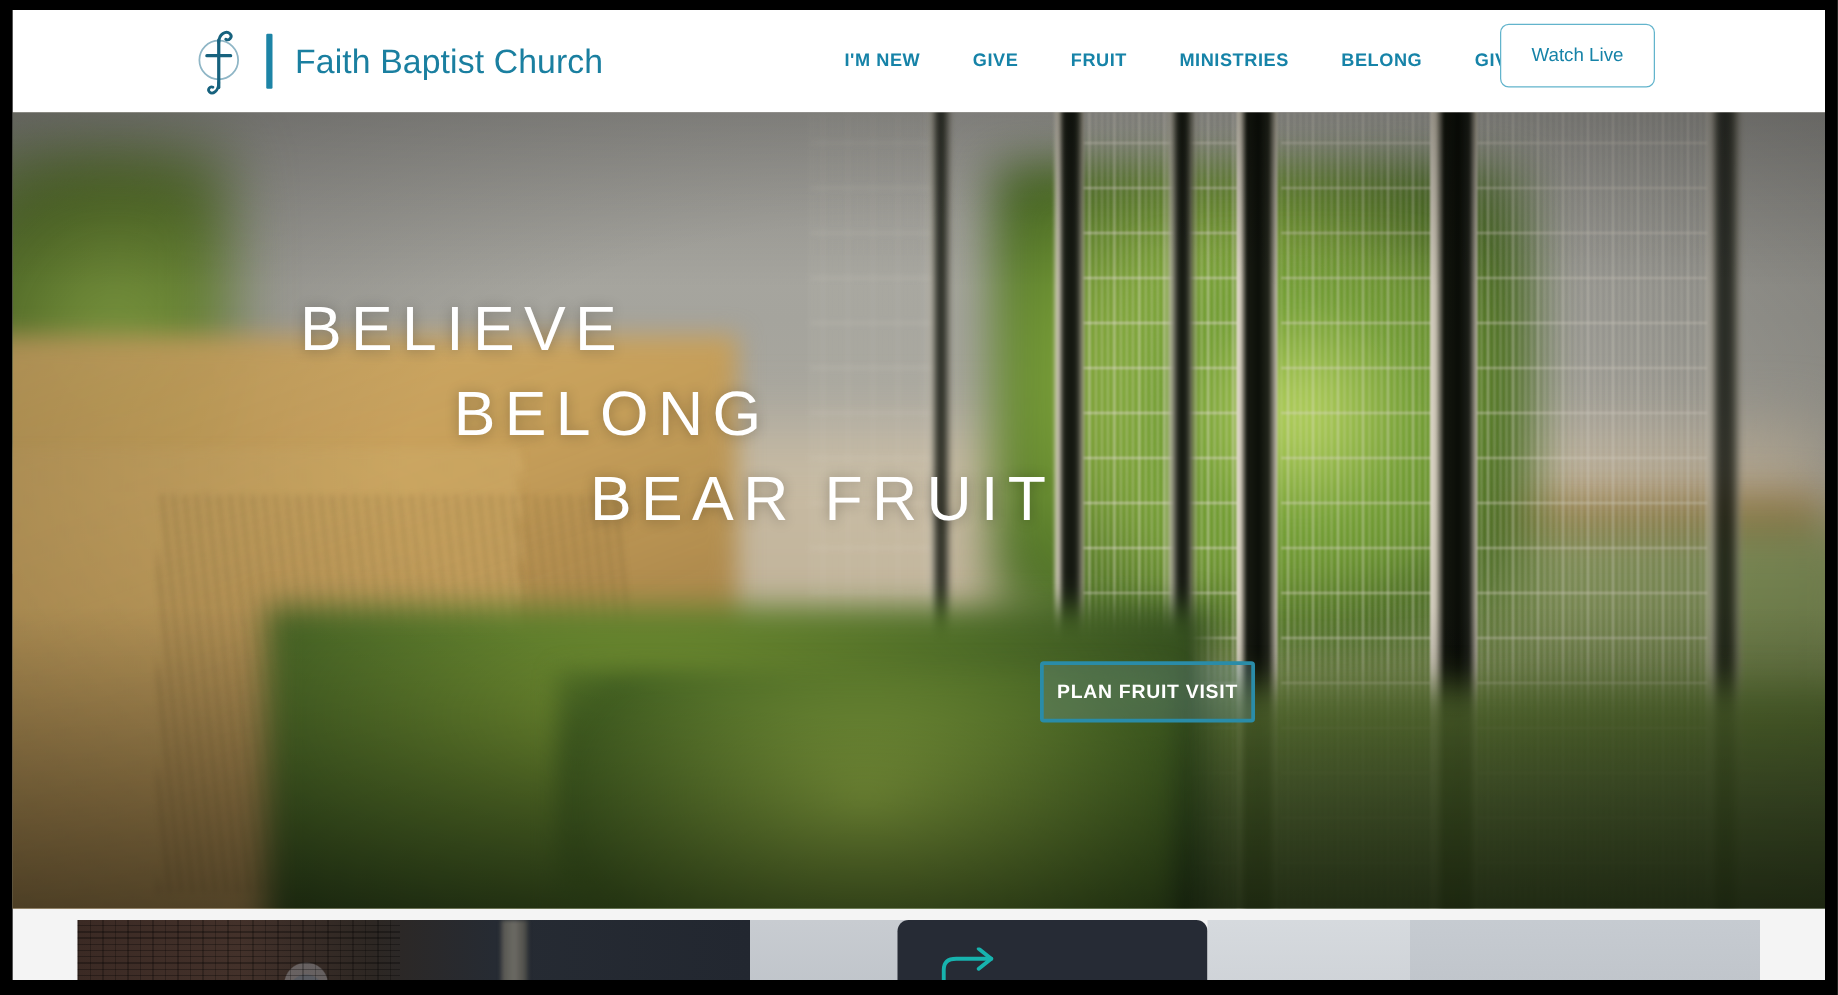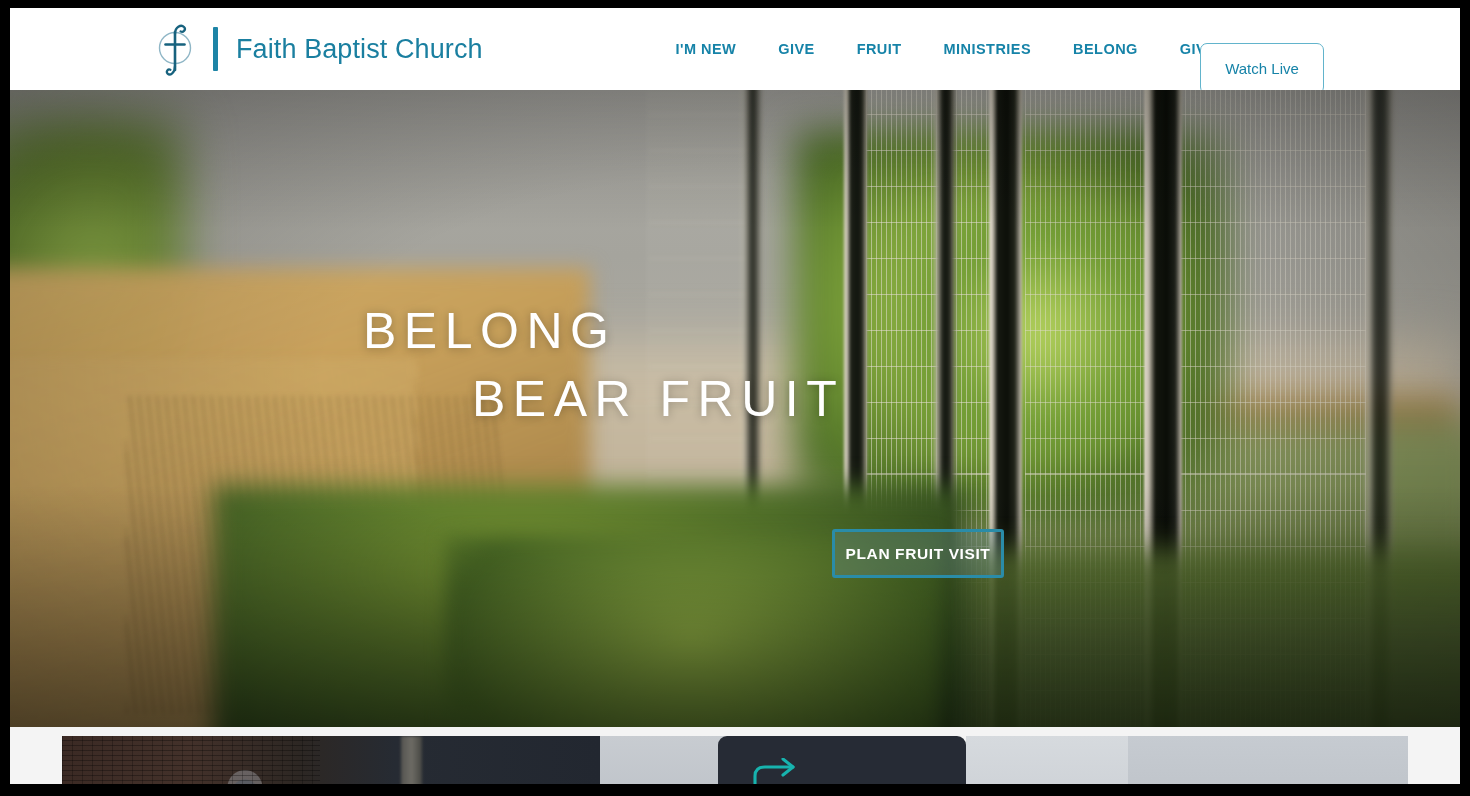--- a/index.html
+++ b/index.html
@@ -64,21 +64,20 @@
     position:absolute;
     left:1190px; top:11px;
     width:124px; height:51px;
     border:1.4px solid #62b4cc;
     border-radius:7px;
     background:#fff;
     color:#1683a8;
     font-size:15px;
     display:flex; align-items:center; justify-content:center;
     cursor:pointer;
-    margin-top:24px;
   }
 
   
   #hero {
     position:absolute; left:0; top:82px;
     width:1450px; height:637px;
     overflow:hidden;
     background:#8d8a82;
   }
   #hero-photo { position:absolute; inset:0; }
@@ -321,20 +320,21 @@
       <div class="bl green-right-low"></div>
       <div class="bl grass-l"></div>
       <div class="bl grass-l2"></div>
       <div class="bl grass-seed"></div>
       <div class="bl green-low"></div>
       <div class="bl green-low2"></div>
       <div class="bl vignette"></div>
     </div>
 
     <div id="hero-copy">
+      <div class="headline" id="hl-1">BELIEVE</div>
       <div class="headline" id="hl-3">BEAR FRUIT</div>
       <div class="headline" id="hl-2">BELONG</div>
     </div>
 
     <div id="plan-visit">PLAN FRUIT VISIT</div>
   </div>
 
   <div id="cards">
 
     <div class="card" id="card-building">

